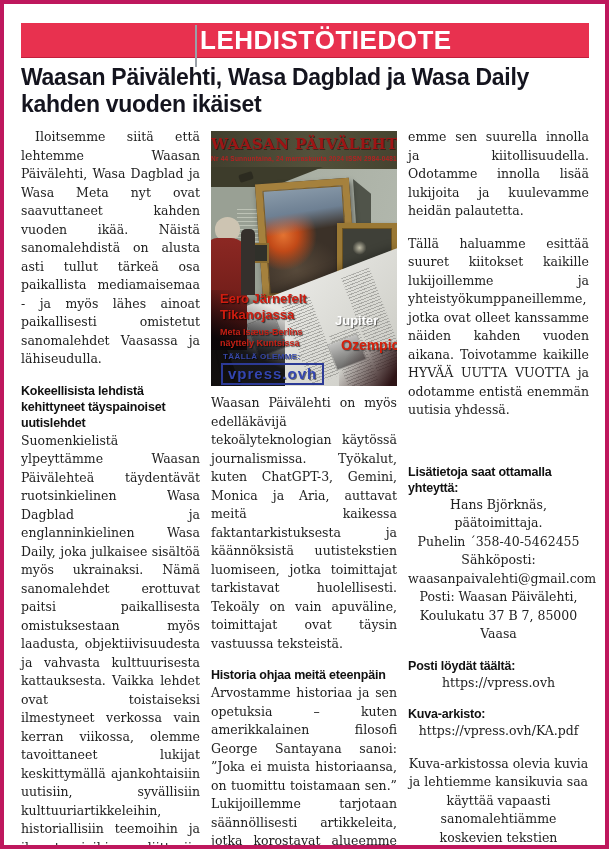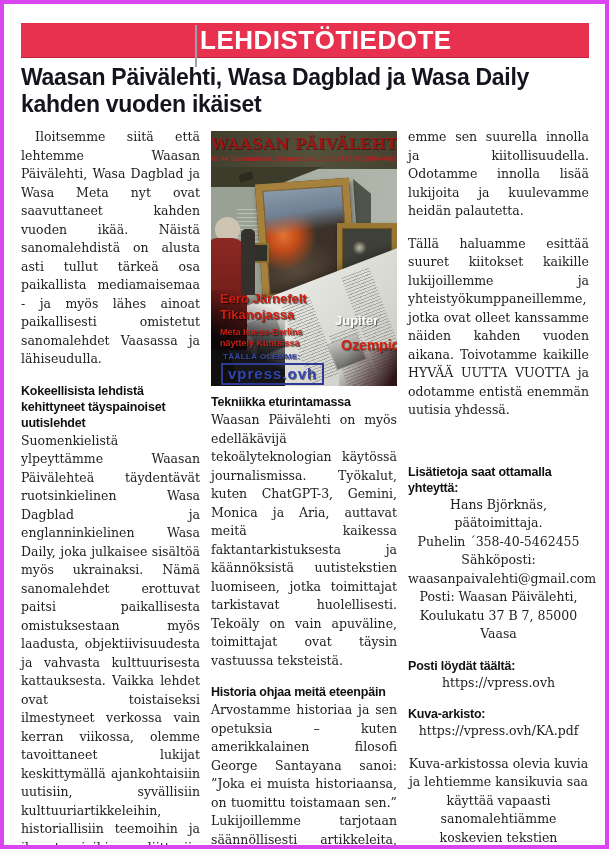--- a/index.html
+++ b/index.html
@@ -1,17 +1,17 @@
 <!DOCTYPE html>
 <html><head>
 <meta charset="utf-8">
 <style>
   html,body{margin:0;padding:0;background:#000;}
   body{width:609px;height:849px;overflow:hidden;position:relative;}
-  .page{position:absolute;inset:0;background:#fff;border:4px solid #d946ef;box-sizing:border-box;
+  .page{position:absolute;inset:0;background:#fff;border:4px solid #be185d;box-sizing:border-box;
         padding:19px 16px 26px 17px;overflow:hidden;}
   
   .banner{position:relative;height:34px;background:#e8314f;display:flex;align-items:center;
           border-bottom:1px solid #c21f3c;}
   .banner-text{color:#fff;font:bold 26px/34px "Liberation Sans","DejaVu Sans",sans-serif;
                letter-spacing:.5px;padding-left:179px;white-space:nowrap;}
   .cursor{position:absolute;left:174px;top:2px;width:2px;height:42px;background:#9aa0a8;}
   
   .headline{margin:6px 0 10px;font:bold 23px/27px "Liberation Sans","DejaVu Sans",sans-serif;
             color:#14141e;letter-spacing:-.3px;}
@@ -166,21 +166,20 @@
         <div class="ov ov-meta">
           <div>Meta Isæus-Berlins</div>
           <div>näyttely Kuntsissa</div>
         </div>
         <div class="ov ov-here">TÄÄLLÄ OLEMME:</div>
         <div class="ov ov-site">vpress.ovh</div>
         <div class="ov ov-jupiter">Jupiter</div>
         <div class="ov ov-ozempic">Ozempic</div>
       </figure>
 
-      <h3>Tekniikka eturintamassa</h3>
       <p>Waasan Päivälehti on myös edelläkävijä tekoälyteknologian käytössä journalismissa. Työkalut, kuten ChatGPT-3, Gemini, Monica ja Aria, auttavat meitä kaikessa faktantarkistuksesta ja käännöksistä uutistekstien luomiseen, jotka toimittajat tarkistavat huolellisesti. Tekoäly on vain apuväline, toimittajat ovat täysin vastuussa teksteistä.</p>
       <h3>Historia ohjaa meitä eteenpäin</h3>
       <p>Arvostamme historiaa ja sen opetuksia – kuten amerikkalainen filosofi George Santayana sanoi: ”Joka ei muista historiaansa, on tuomittu toistamaan sen.” Lukijoillemme tarjotaan säännöllisesti artikkeleita, jotka korostavat alueemme historiaa ja auttavat meitä ymmärtämään paremmin menneisyyttämme, nykyisyyttämme ja tulevaisuuttamme.</p>
 
     </div>
 
     <div class="col col3">
       <p>emme sen suurella innolla ja kiitollisuudella. Odotamme innolla lisää lukijoita ja kuulevamme heidän palautetta.</p>
       <p class="gap-big">Tällä haluamme esittää suuret kiitokset kaikille lukijoillemme ja yhteistyökumppaneillemme, jotka ovat olleet kanssamme näiden kahden vuoden aikana. Toivotamme kaikille HYVÄÄ UUTTA VUOTTA ja odotamme entistä enemmän uutisia yhdessä.</p>
       <h3>Lisätietoja saat ottamalla yhteyttä:</h3>

